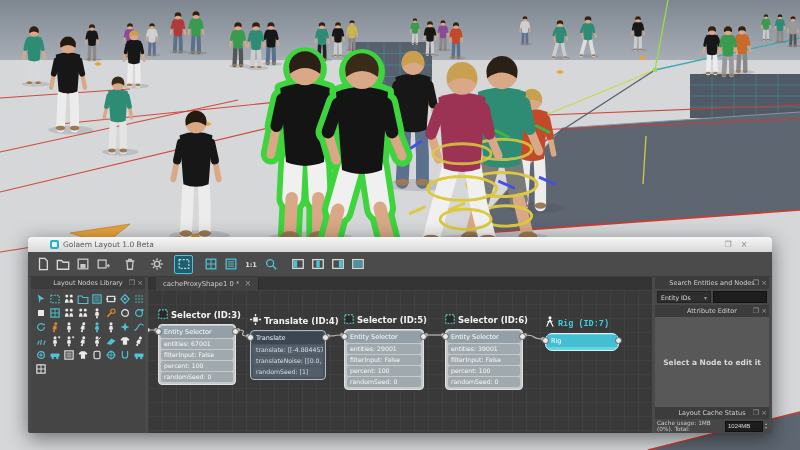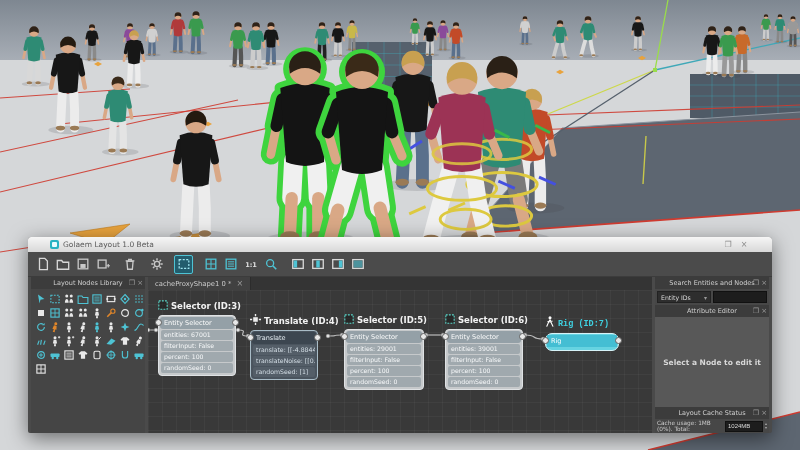--- a/index.html
+++ b/index.html
@@ -30,21 +30,21 @@
   .lpanel{width:114px;background:#454545;display:flex;flex-direction:column;}
   .phead{height:12px;background:#3c3c3c;display:flex;align-items:center;justify-content:center;
        position:relative;color:#cfcfcf;font-size:6.5px;flex:0 0 auto;}
   .phead .pic{position:absolute;right:2px;top:0;font-size:7px;color:#9a9a9a;display:flex;gap:2px;line-height:12px;}
   .libgrid{padding:3px;display:grid;grid-template-columns:repeat(8,13px);grid-auto-rows:13px;gap:1px;align-content:start;}
   .libgrid .li{display:flex;align-items:center;justify-content:center;}
 
   .center{flex:1;margin:0 3px;display:flex;flex-direction:column;min-width:0;}
   .tabbar{height:13px;background:#343434;display:flex;align-items:flex-end;}
   .tab{height:13px;background:#414141;color:#cccccc;font-size:6.8px;display:flex;align-items:center;
-       gap:5px;padding:0 7px;border-right:1px solid #2c2c2c;}
+       gap:5px;padding:0 7px;border-right:1px solid #2c2c2c;margin-left:8px;}
   .tab .tclose{color:#9a9a9a;font-size:8px;}
   .canvas{flex:1;position:relative;background:#393939;overflow:hidden;
        background-image:linear-gradient(rgba(255,255,255,.035) 1px,transparent 1px),
                         linear-gradient(90deg,rgba(255,255,255,.035) 1px,transparent 1px);
        background-size:14px 14px;}
   #wires{position:absolute;left:0;top:0;}
 
   .node{position:absolute;}
   .ntitle{display:flex;align-items:center;gap:3px;height:13px;margin-bottom:3px;
        font-size:8.5px;font-weight:bold;color:#f2f2f2;white-space:nowrap;}
@@ -1130,21 +1130,21 @@
             <path d="M180,46 C193,46 181,45 194,45" fill="none" stroke="#bcbcbc" stroke-width="1.2"></path>
             <circle cx="180" cy="46" r="2" fill="#e2e2e2" stroke="#555" stroke-width=".5"></circle>
             <circle cx="194" cy="45" r="2" fill="#e2e2e2" stroke="#555" stroke-width=".5"></circle>
             <path d="M278,45 C291,45 282,45 295,45" fill="none" stroke="#bcbcbc" stroke-width="1.2"></path>
             <circle cx="278" cy="45" r="2" fill="#e2e2e2" stroke="#555" stroke-width=".5"></circle>
             <circle cx="295" cy="45" r="2" fill="#e2e2e2" stroke="#555" stroke-width=".5"></circle>
             <path d="M377,45 C390,45 382,49 395,49" fill="none" stroke="#bcbcbc" stroke-width="1.2"></path>
             <circle cx="377" cy="45" r="2" fill="#e2e2e2" stroke="#555" stroke-width=".5"></circle>
             <circle cx="395" cy="49" r="2" fill="#e2e2e2" stroke="#555" stroke-width=".5"></circle>
           </svg>
-      <div class="node" style="left: 10px; top: 9px;">
+      <div class="node" style="left: 10px; top: 18px;">
             <div class="ntitle light">
               <span><svg width="10" height="10" viewBox="0 0 12 12">
                   <rect x="1" y="1" width="10" height="10" fill="rgba(0,0,0,.3)" stroke="#59d6c9" stroke-width="1.3" stroke-dasharray="2.2 1.5"></rect>
                 </svg></span>
               <span>Selector (ID:3)</span>
             </div>
             <div class="nbody light" style="width:78px">
               <div class="nband">Entity Selector</div>
               <div class="nrow">entities: 67001</div>
               <div class="nrow">filterInput: False</div>
@@ -1155,21 +1155,21 @@
             </div>
           </div>
           <div class="node" style="left: 102px; top: 24px;">
             <div class="ntitle dark">
               <span><svg width="11" height="11" viewBox="0 0 12 12">
                   <rect x="3.5" y="3.5" width="5" height="5" fill="#ececec"></rect>
                   <path d="M6 0v2.4M6 9.6V12M0 6h2.4M9.6 6H12" stroke="#ececec" stroke-width="1.5"></path>
                 </svg></span>
               <span>Translate (ID:4)</span>
             </div>
-            <div class="nbody dark" style="width:68px">
+            <div class="nbody dark" style="width:76px">
               <div class="nband">Translate</div>
               <div class="nrow">translate: [[-4.88445746991</div>
               <div class="nrow">translateNoise: [[0.0, 0.0, 0.0</div>
               <div class="nrow">randomSeed: [1]</div>
               <span class="port pl"></span>
               <span class="port pr"></span>
             </div>
           </div>
           <div class="node" style="left: 196px; top: 23px;">
             <div class="ntitle light">

